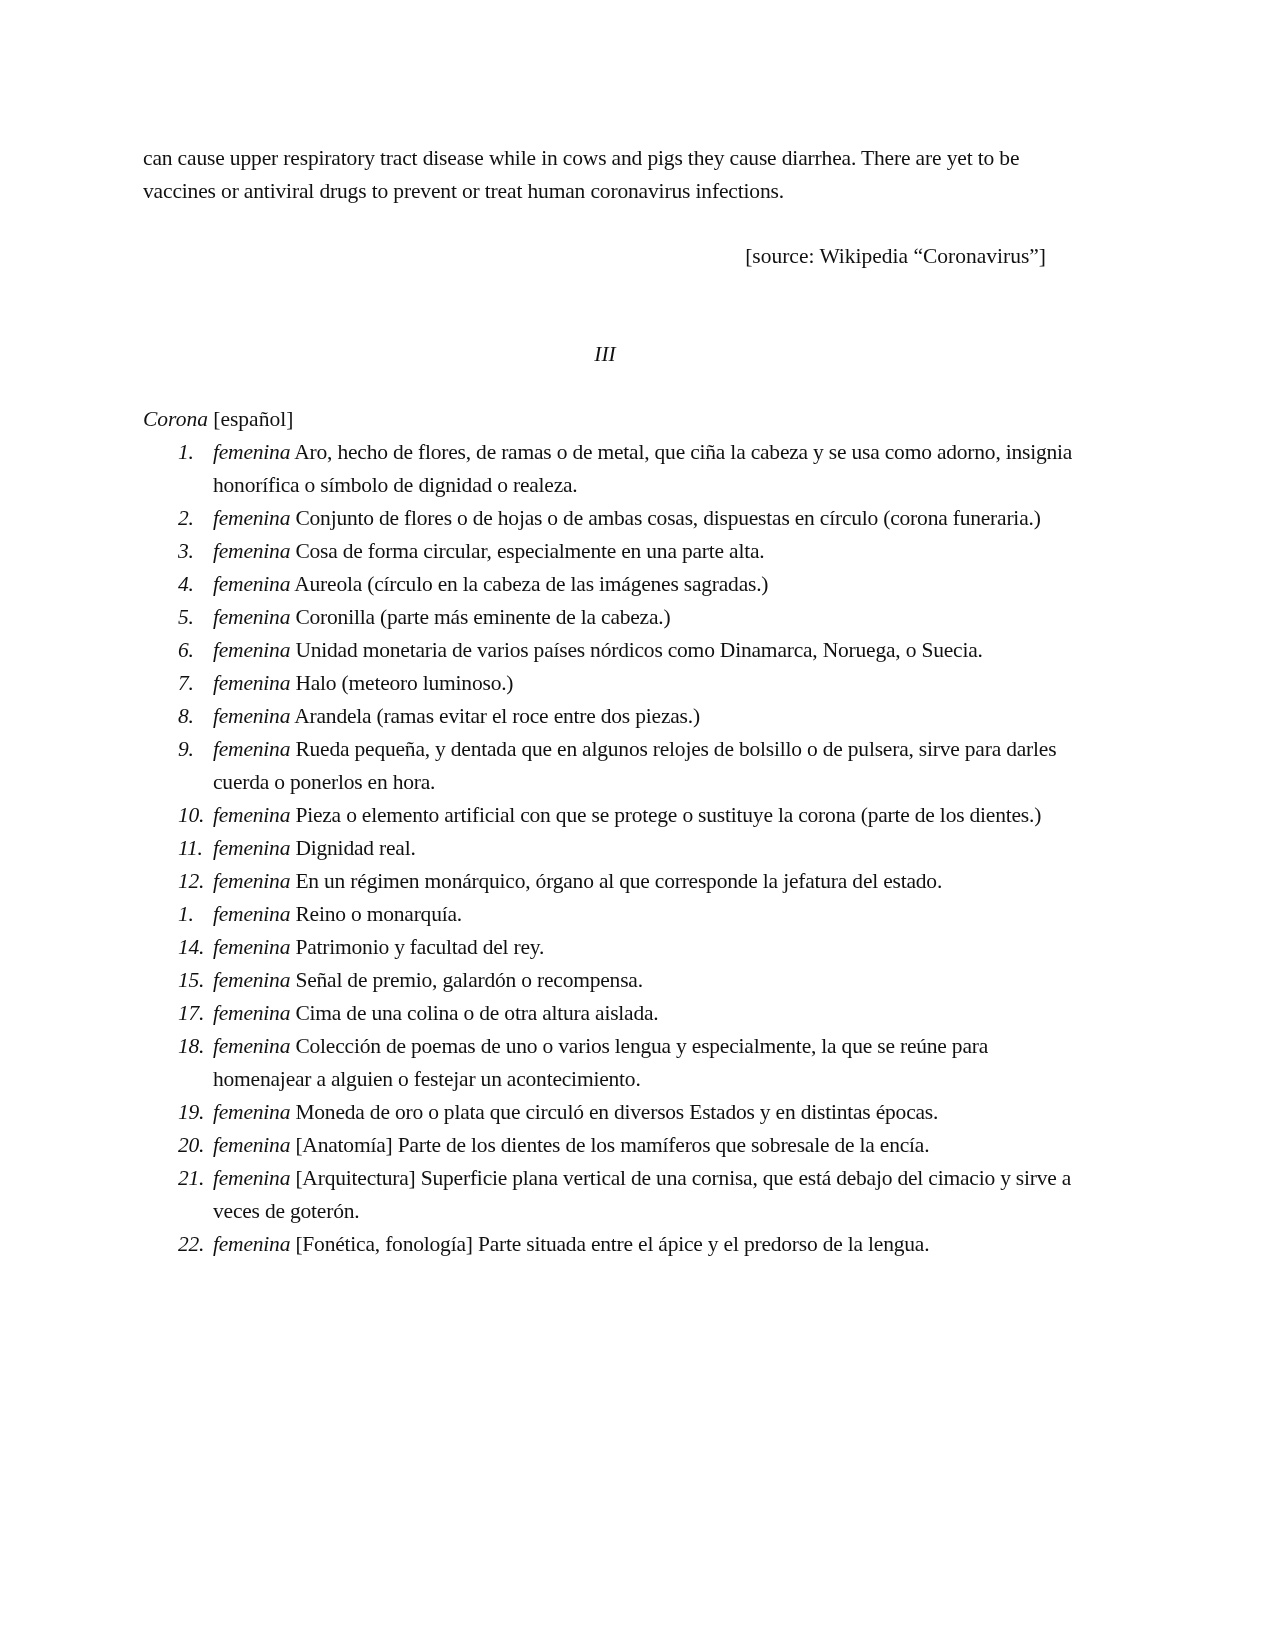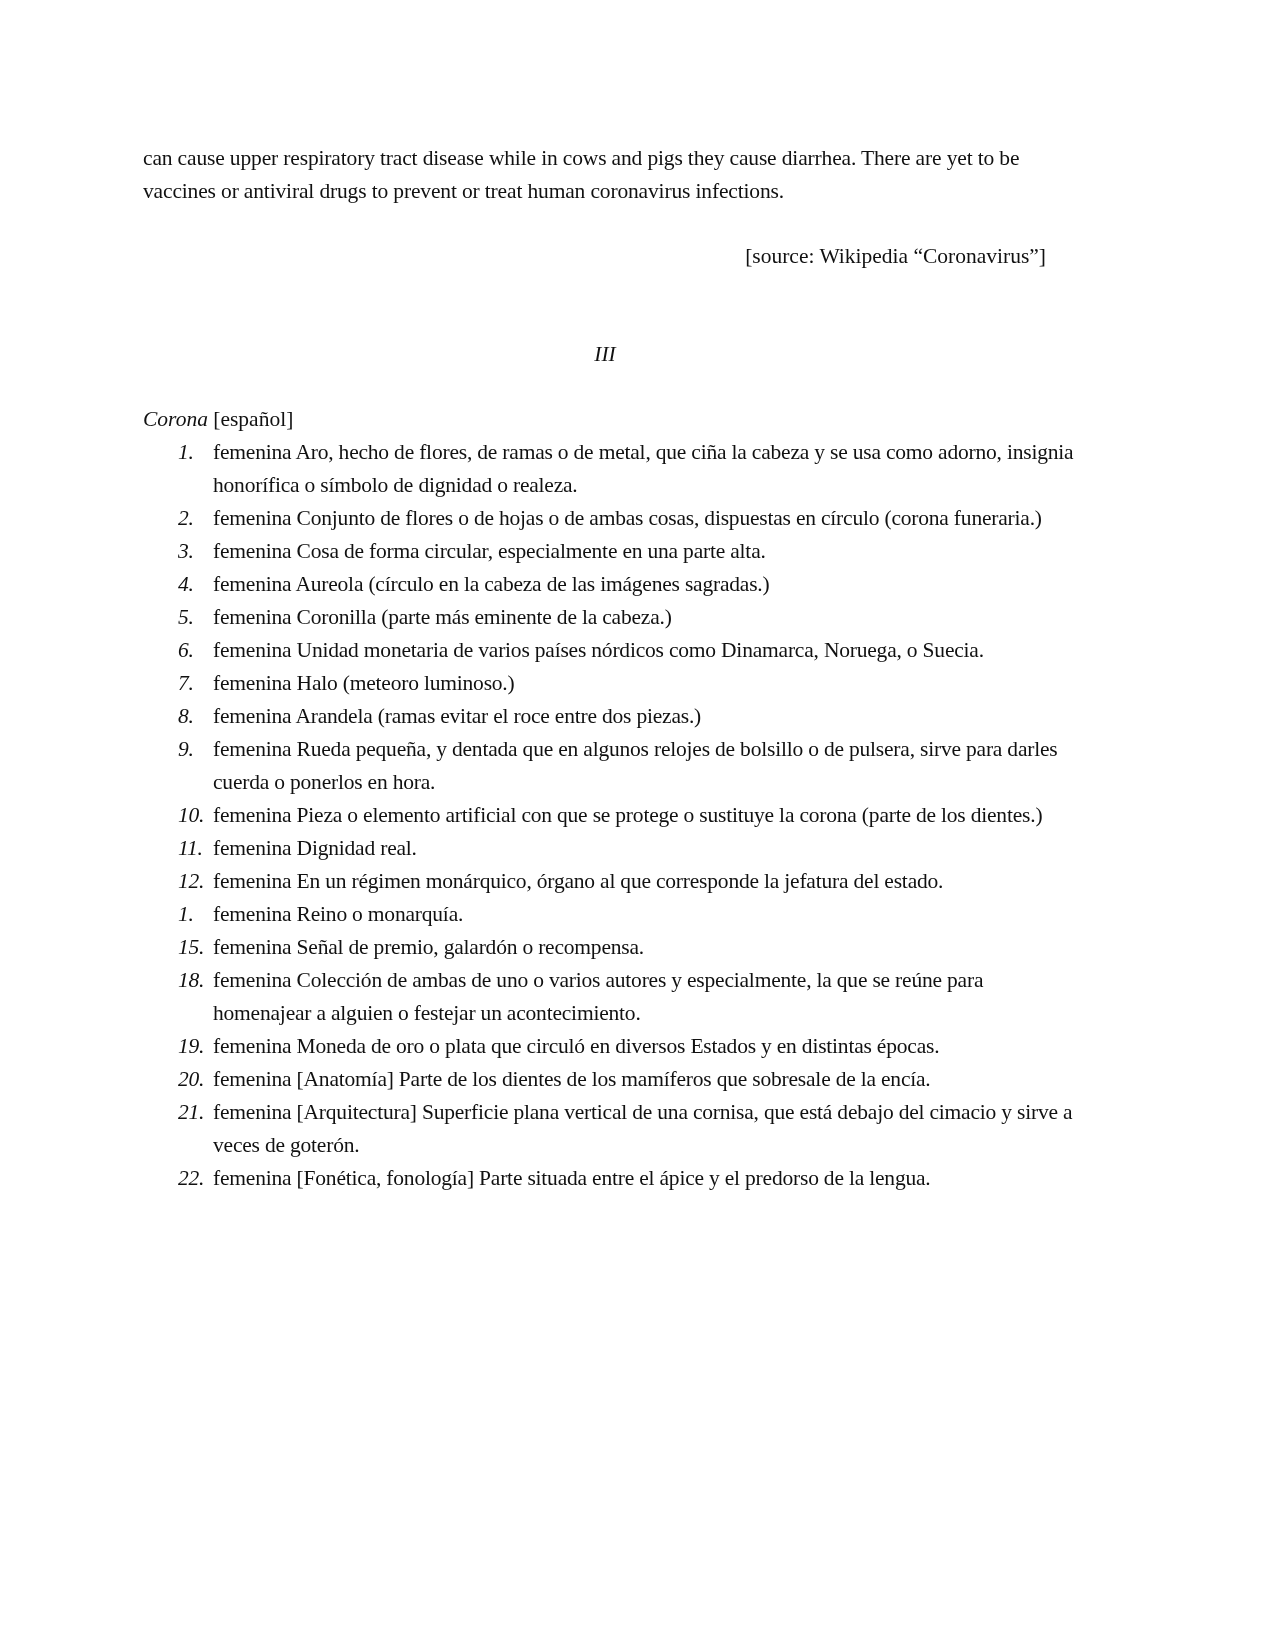--- a/index.html
+++ b/index.html
@@ -28,21 +28,21 @@
     .defs {
       position: absolute; left: 143px; top: 436px; width: 940px;
       margin: 0; padding: 0; list-style: none;
     }
     .def {
       position: relative; padding-left: 70px; letter-spacing: -0.2px;
     }
     .def .num {
       position: absolute; left: 35px; top: 0; font-style: italic;
     }
-    .def .gender { }
+    .def .gender { font-style: italic; }
   </style>
 </head>
 <body>
 
 <div class="page">
 
   <p class="text para" style="margin:0">can cause upper respiratory tract disease while in cows and pigs they cause diarrhea. There are yet to be vaccines or antiviral drugs to prevent or treat human coronavirus infections.</p>
 
   <div class="text section-num">III</div>
 
@@ -60,21 +60,23 @@
     <li class="def"><span class="num">4.</span><span class="gender">femenina</span> <span>Aureola (círculo en la cabeza de las imágenes sagradas.)</span></li>
     <li class="def"><span class="num">5.</span><span class="gender">femenina</span> <span>Coronilla (parte más eminente de la cabeza.)</span></li>
     <li class="def"><span class="num">6.</span><span class="gender">femenina</span> <span>Unidad monetaria de varios países nórdicos como Dinamarca, Noruega, o Suecia.</span></li>
     <li class="def"><span class="num">7.</span><span class="gender">femenina</span> <span>Halo (meteoro luminoso.)</span></li>
     <li class="def"><span class="num">8.</span><span class="gender">femenina</span> <span>Arandela (ramas evitar el roce entre dos piezas.)</span></li>
     <li class="def"><span class="num">9.</span><span class="gender">femenina</span> <span>Rueda pequeña, y dentada que en algunos relojes de bolsillo o de pulsera, sirve para darles cuerda o ponerlos en hora.</span></li>
     <li class="def"><span class="num">10.</span><span class="gender">femenina</span> <span>Pieza o elemento artificial con que se protege o sustituye la corona (parte de los dientes.)</span></li>
     <li class="def"><span class="num">11.</span><span class="gender">femenina</span> <span>Dignidad real.</span></li>
     <li class="def"><span class="num">12.</span><span class="gender">femenina</span> <span>En un régimen monárquico, órgano al que corresponde la jefatura del estado.</span></li>
     <li class="def"><span class="num">1.</span><span class="gender">femenina</span> <span>Reino o monarquía.</span></li>
+    <li class="def"><span class="num">14.</span><span class="gender">femenina</span> <span>Patrimonio y facultad del rey.</span></li>
     <li class="def"><span class="num">15.</span><span class="gender">femenina</span> <span>Señal de premio, galardón o recompensa.</span></li>
-    <li class="def"><span class="num">18.</span><span class="gender">femenina</span> <span>Colección de ambas de uno o varios autores y especialmente, la que se reúne para homenajear a alguien o festejar un acontecimiento.</span></li>
+    <li class="def"><span class="num">17.</span><span class="gender">femenina</span> <span>Cima de una colina o de otra altura aislada.</span></li>
+    <li class="def"><span class="num">18.</span><span class="gender">femenina</span> <span>Colección de poemas de uno o varios lengua y especialmente, la que se reúne para homenajear a alguien o festejar un acontecimiento.</span></li>
     <li class="def"><span class="num">19.</span><span class="gender">femenina</span> <span>Moneda de oro o plata que circuló en diversos Estados y en distintas épocas.</span></li>
     <li class="def"><span class="num">20.</span><span class="gender">femenina</span> <span>[Anatomía] Parte de los dientes de los mamíferos que sobresale de la encía.</span></li>
     <li class="def"><span class="num">21.</span><span class="gender">femenina</span> <span>[Arquitectura] Superficie plana vertical de una cornisa, que está debajo del cimacio y sirve a veces de goterón.</span></li>
     <li class="def"><span class="num">22.</span><span class="gender">femenina</span> <span>[Fonética, fonología] Parte situada entre el ápice y el predorso de la lengua.</span></li>
   </ol>
 
 </div>
 
 </body></html>

